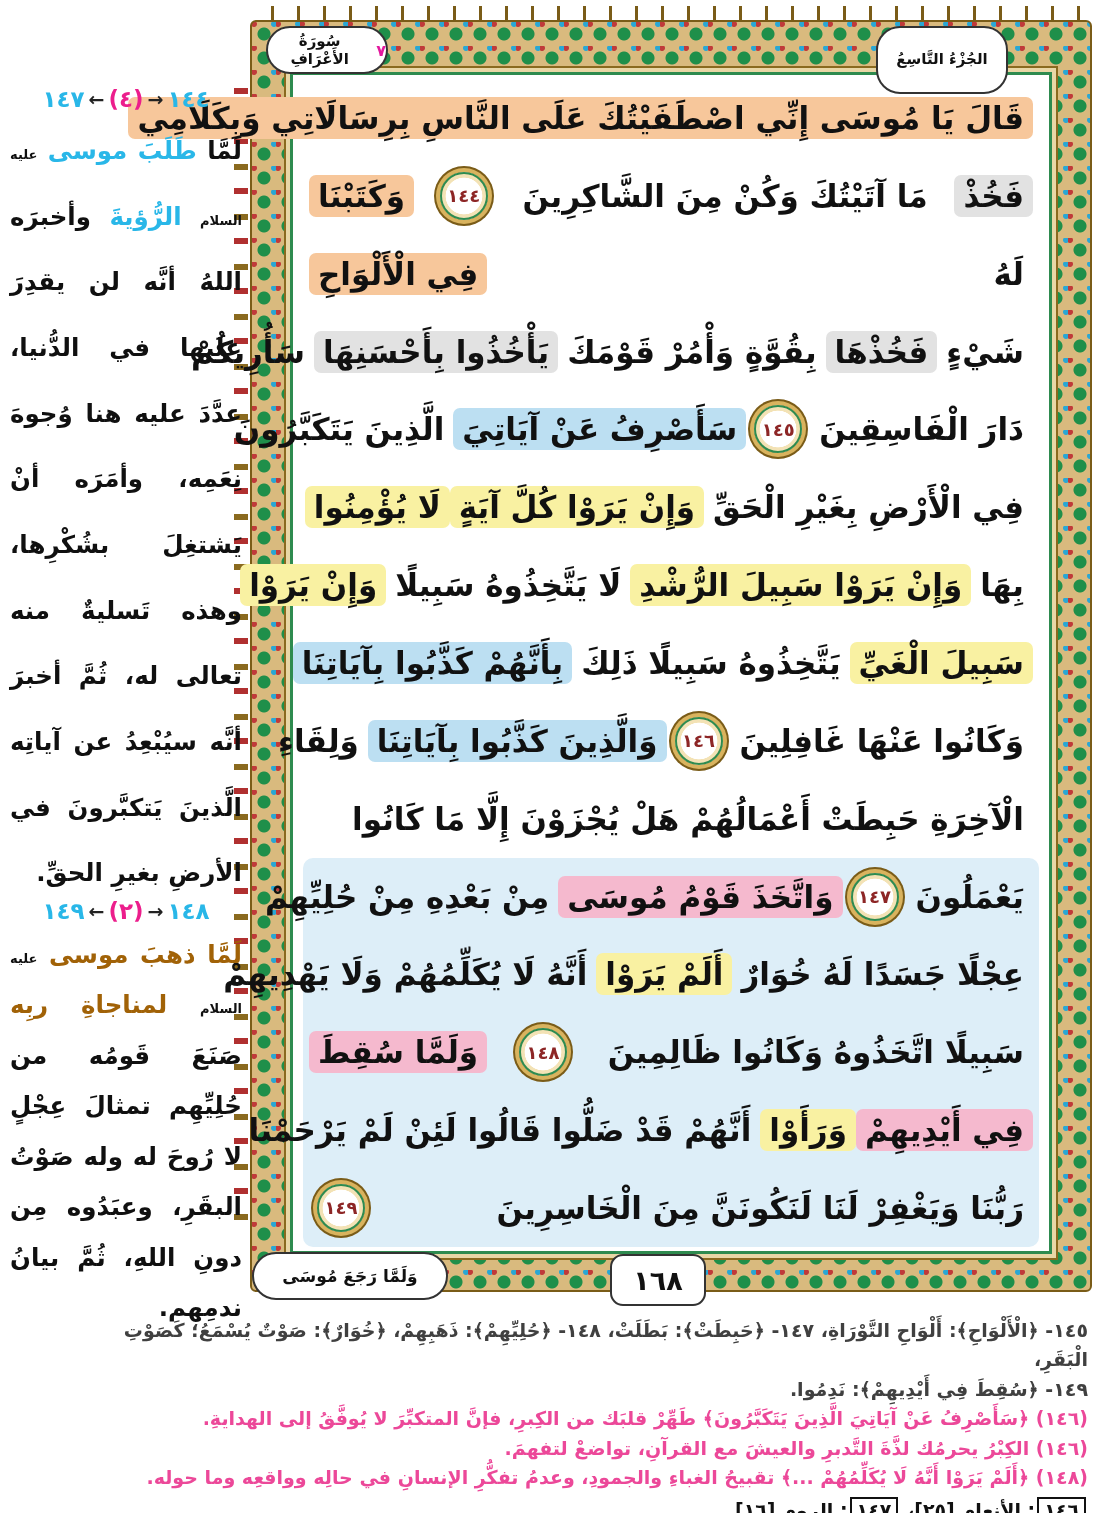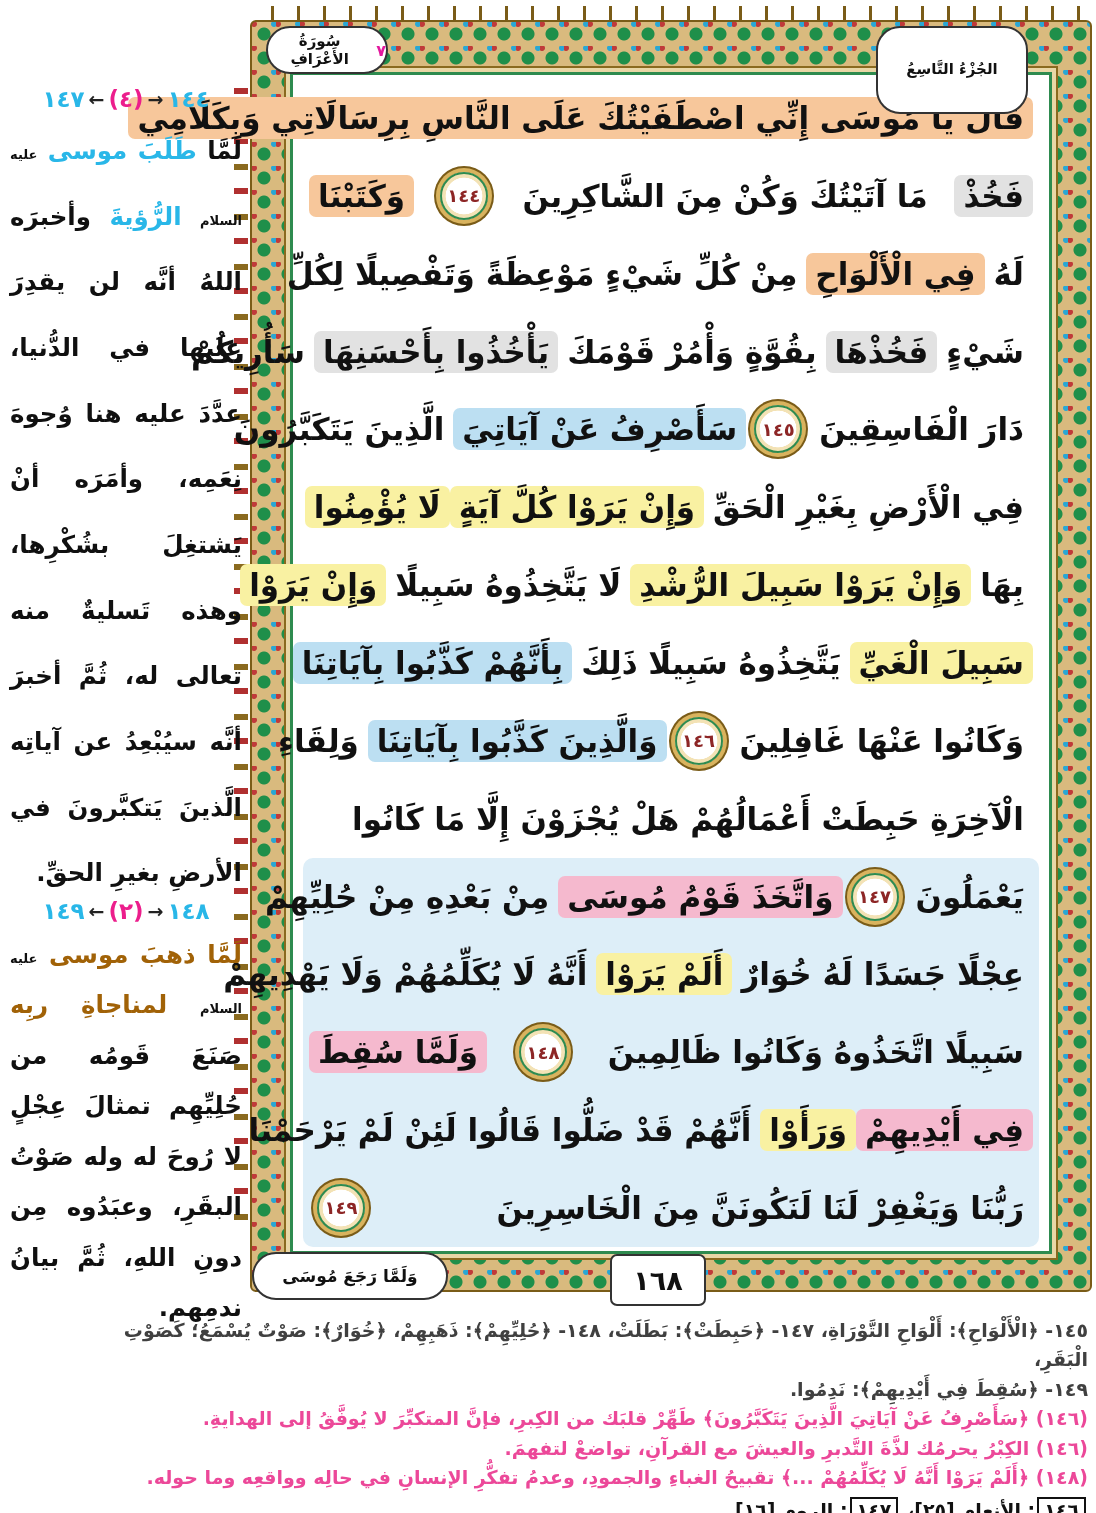--- a/index.html
+++ b/index.html
@@ -41,22 +41,22 @@
     border:2px solid #2e8b4f;box-shadow:0 0 0 4px #d9b35e,0 0 0 6px #7a5c18;
     color:#8d2626;font-size:18px;font-weight:bold;
     display:flex;align-items:center;justify-content:center;}
 
   
   .cart{position:absolute;background:#fff;border:2px solid #333;border-radius:24px;
     display:flex;align-items:center;justify-content:center;text-align:center;
     font-weight:bold;color:#111;z-index:3}
   .surah-cart{left:266px;top:26px;width:118px;height:44px;font-size:15px;gap:5px}
   .surah-num{color:#e3199e;font-size:16px}
-  .juz-cart{left:876px;top:26px;width:116px;height:52px;font-size:15px;line-height:1.15;padding:16px}
-  .pagenum{left:610px;top:1254px;width:92px;height:48px;font-size:27px;border-radius:7px}
+  .juz-cart{left:876px;top:26px;width:116px;height:52px;font-size:15px;line-height:1.15;padding:6px}
+  .pagenum{left:610px;top:1254px;width:92px;height:48px;font-size:27px;border-radius:13px}
   .catchword{left:252px;top:1252px;width:192px;height:44px;font-size:17px}
   .cart{position:absolute}
 
   
   .sb{position:absolute;left:6px;width:240px;direction:rtl}
   .sb1{top:86px}
   .sb2{top:898px}
   .range{display:flex;direction:ltr;justify-content:center;align-items:center;gap:4px;
     font-size:23px;font-weight:bold;color:#29b7e8;margin-bottom:6px}
   .range .cnt{color:#ec1e8c}
@@ -92,21 +92,20 @@
     <div class="qline">
       <span class="seg hl-gr">فَخُذْ</span>
       <span class="seg">مَا آتَيْتُكَ وَكُنْ مِنَ الشَّاكِرِينَ</span>
       <span class="ayah">١٤٤</span>
       <span class="seg hl-or">وَكَتَبْنَا</span>
     </div>
 
     <div class="qline">
       <span class="seg">لَهُ</span>
       <span class="seg hl-or">فِي الْأَلْوَاحِ</span>
-      <span class="seg">مِنْ كُلِّ شَيْءٍ مَوْعِظَةً وَتَفْصِيلًا لِكُلِّ</span>
     </div>
 
     <div class="qline">
       <span class="seg">شَيْءٍ</span>
       <span class="seg hl-gr">فَخُذْهَا</span>
       <span class="seg">بِقُوَّةٍ وَأْمُرْ قَوْمَكَ</span>
       <span class="seg hl-gr">يَأْخُذُوا بِأَحْسَنِهَا</span>
       <span class="seg">سَأُرِيكُمْ</span>
     </div>
 

